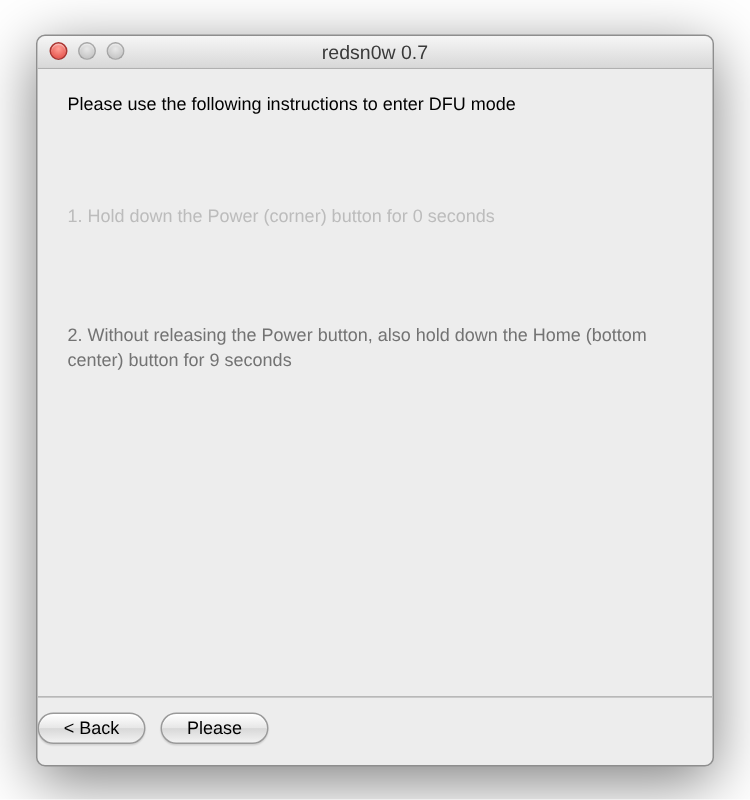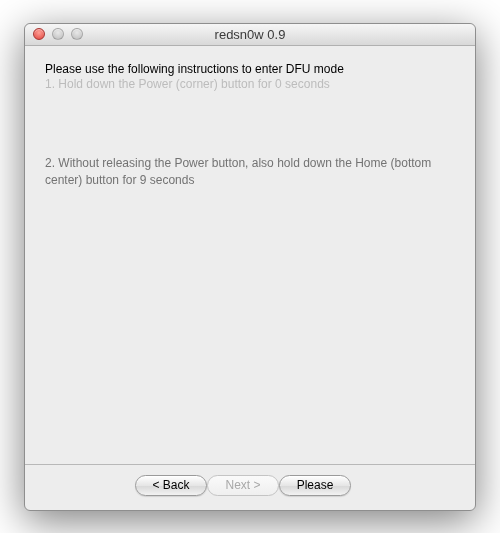--- a/index.html
+++ b/index.html
@@ -62,38 +62,40 @@
     }
     .content {
       flex: 1;
       padding: 16px 20px 10px 20px;
       display: flex;
       flex-direction: column;
     }
     .heading {
       font-size: 12px;
       color: #000;
+      margin-bottom: 60px;
     }
     .step {
       font-size: 12px;
       line-height: 1.45;
       margin-bottom: 62px;
     }
     .step.inactive { color: #bcbcbc; }
     .step.active   { color: #737373; }
     .spacer { flex: 1; }
     .sep {
       height: 1px;
       background: #c9c9c9;
       margin: 0 0 10px 0;
       border-top: 1px solid #b8b8b8;
     }
     .buttons {
       display: flex;
-      justify-content: center;
+      justify-content: flex-start;
+      gap: 10px;
       padding: 0 14px 14px 0;
     }
     .btn {
       min-width: 72px;
       height: 21px;
       padding: 0 14px;
       border-radius: 11px;
       border: 1px solid #9a9a9a;
       background: linear-gradient(to bottom, #ffffff, #e6e6e6 50%, #d8d8d8 51%, #f2f2f2);
       font-size: 12px;
@@ -116,33 +118,32 @@
 <body>
 
 <div class="shadow-wrap">
   <div class="window">
     <div class="titlebar">
       <div class="traffic">
         <div class="tl close"></div>
         <div class="tl min"></div>
         <div class="tl zoom"></div>
       </div>
-      <div class="title">redsn0w 0.9</div>
+      <div class="title">redsn0w 0.7</div>
     </div>
 
     <div class="content">
       <div class="heading">Please use the following instructions to enter DFU mode</div>
 
       <div class="step inactive">1. Hold down the Power (corner) button for 0 seconds</div>
       <div class="step active">2. Without releasing the Power button, also hold down the Home (bottom center) button for 9 seconds</div>
 
       <div class="spacer"></div>
     </div>
 
     <div class="sep"></div>
 
     <div class="buttons">
       <button class="btn">&lt; Back</button>
-      <button class="btn disabled">Next &gt;</button>
       <button class="btn">Please</button>
     </div>
   </div>
 </div>
 
 </body></html>

